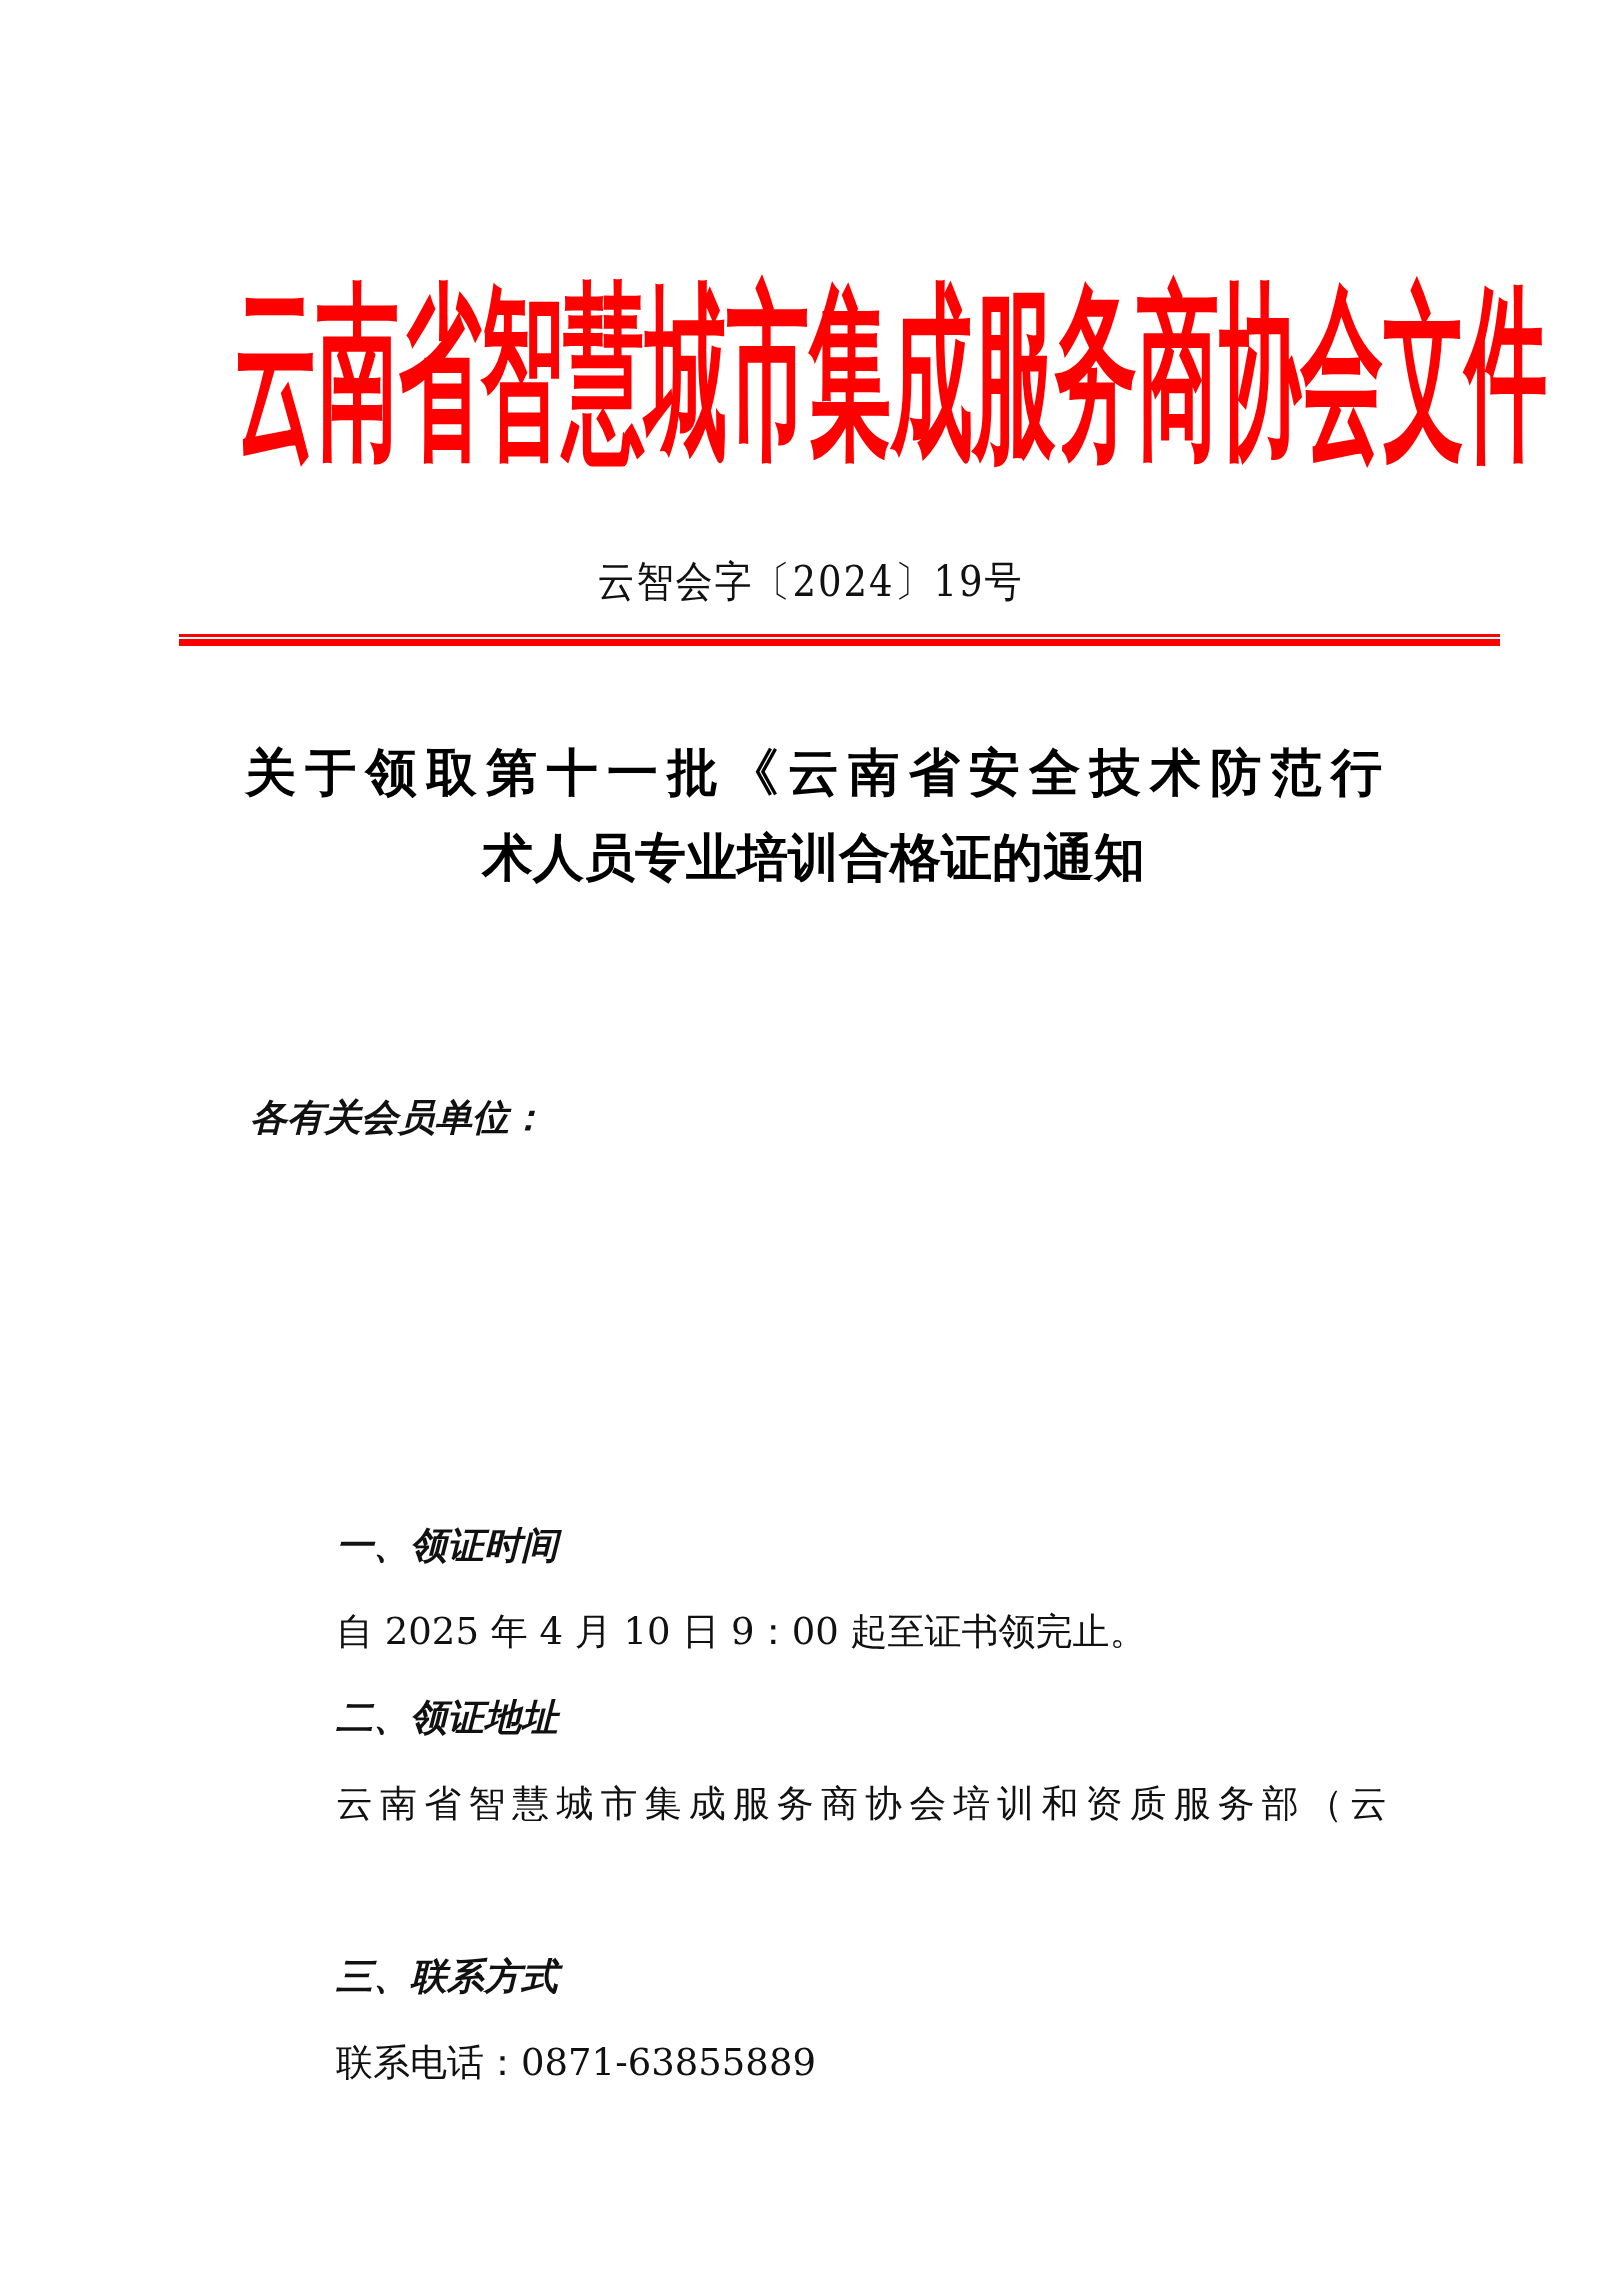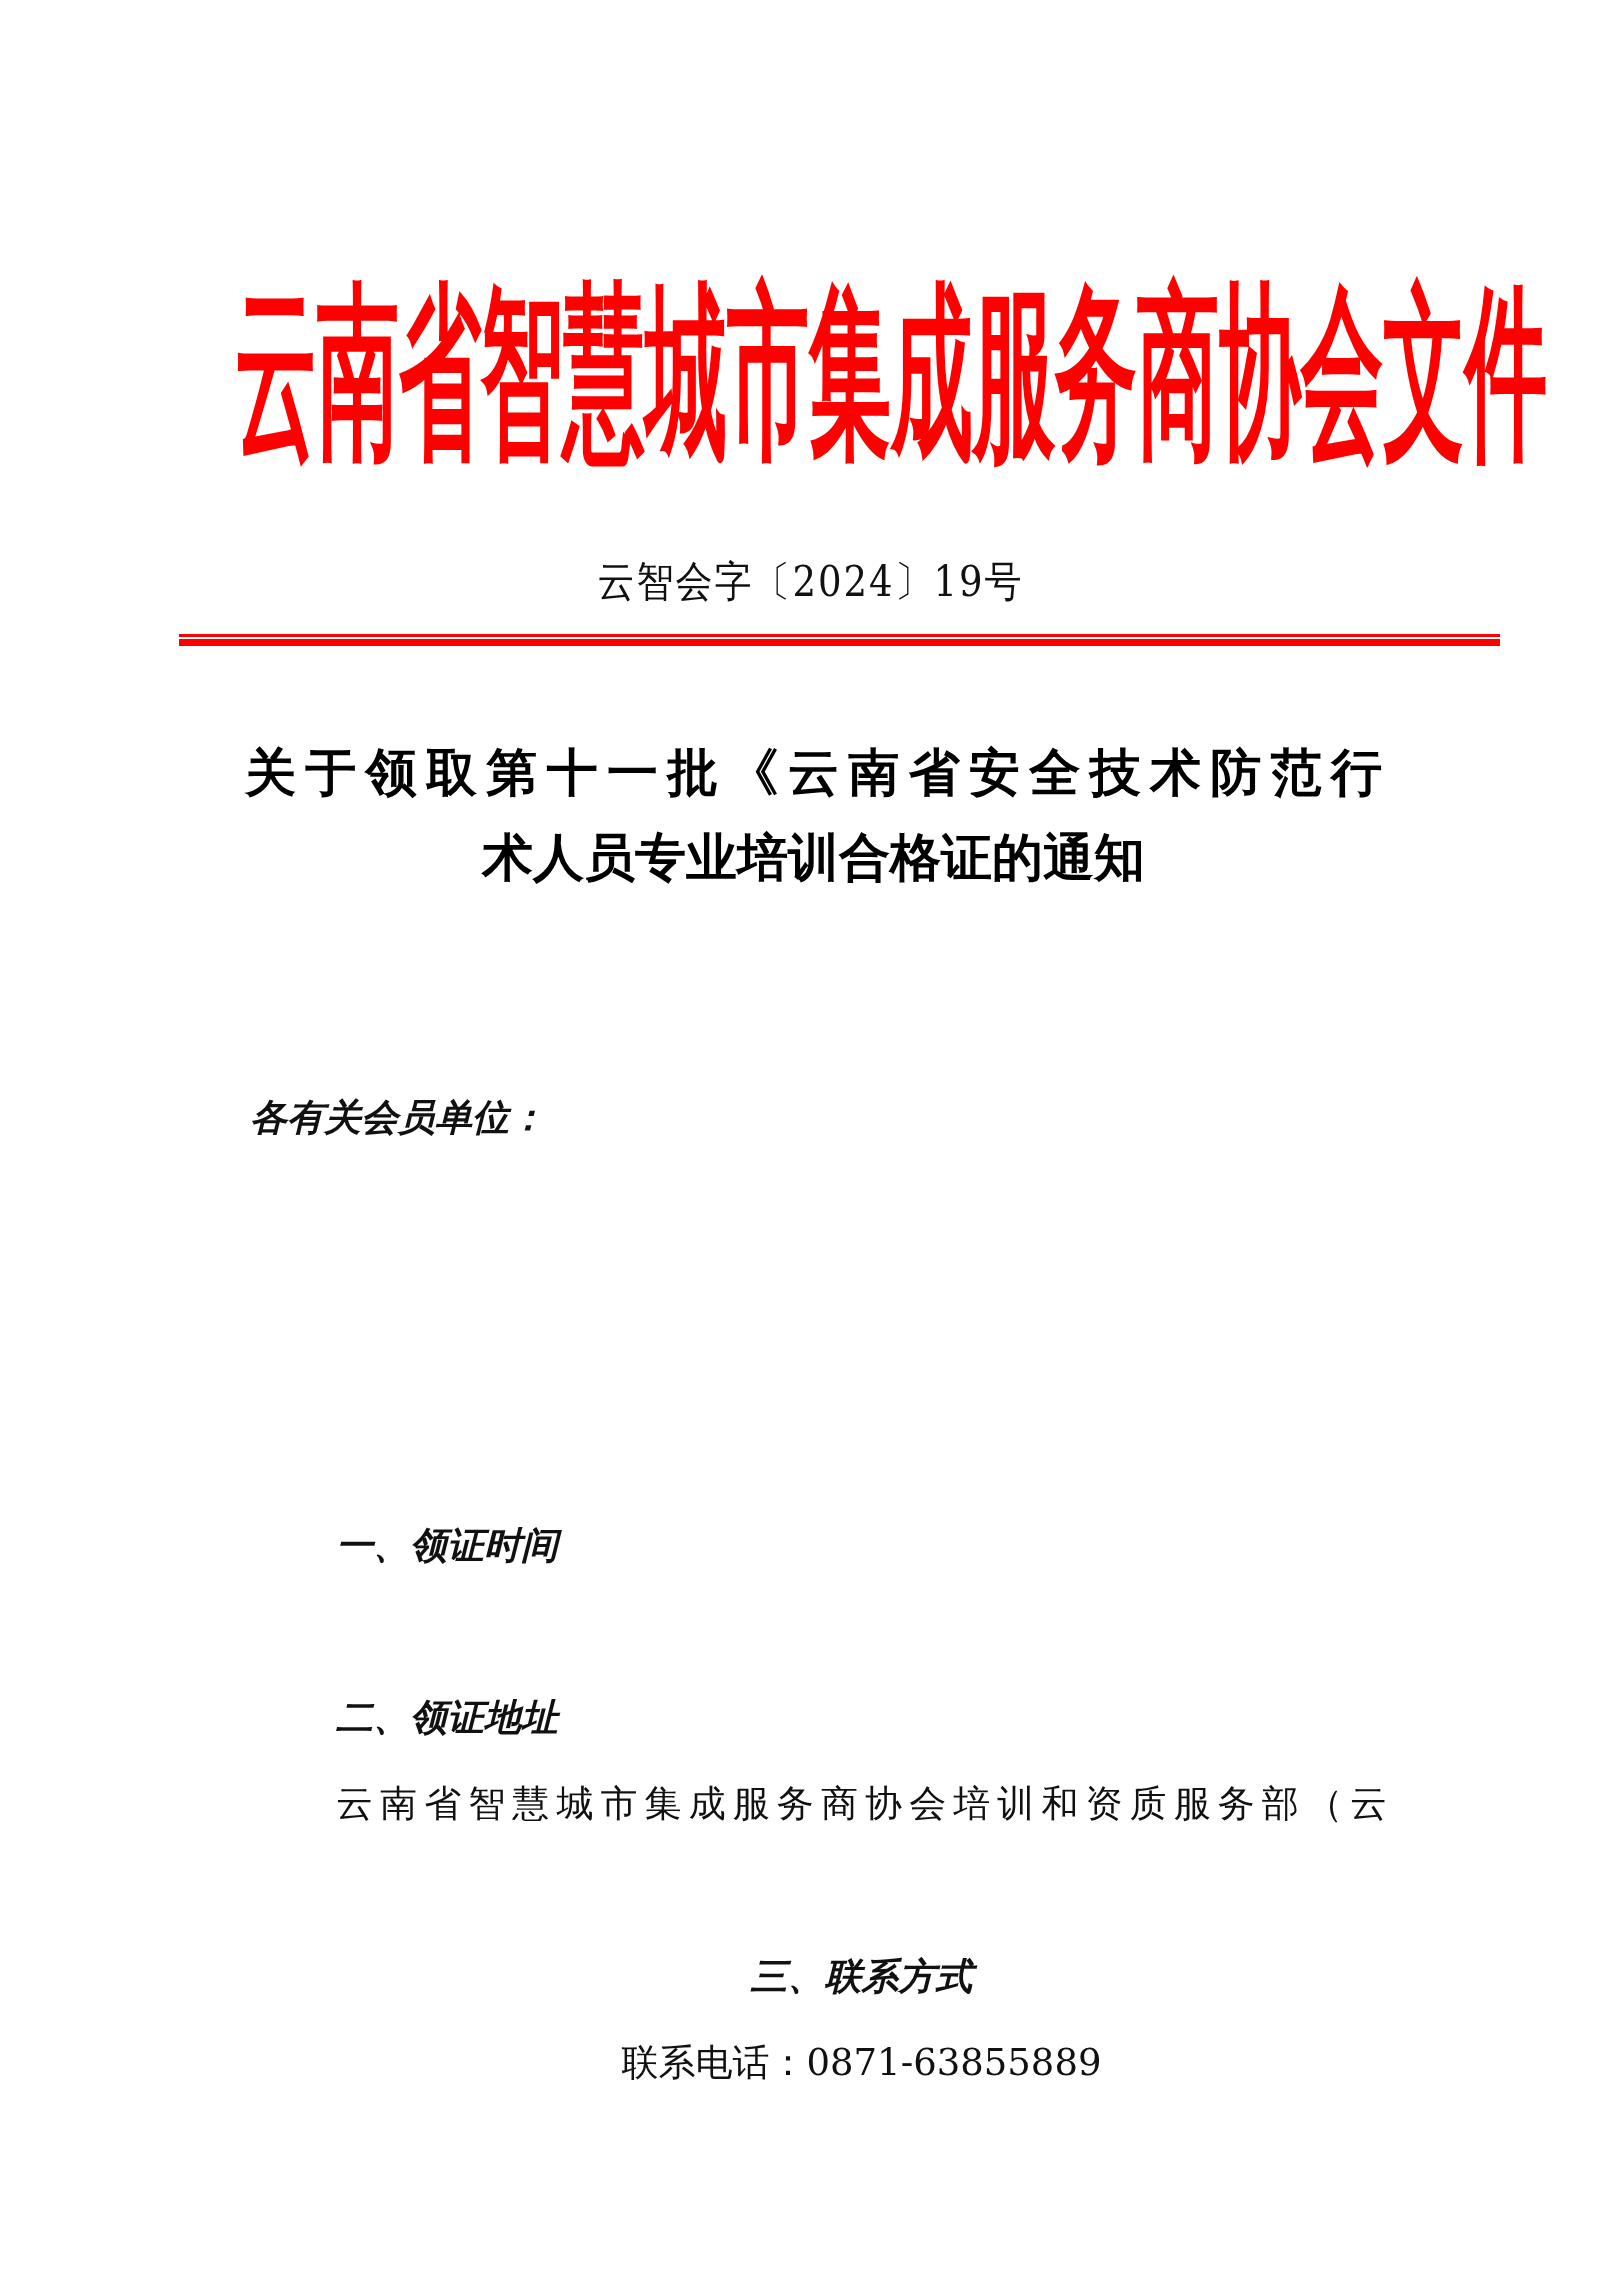--- a/index.html
+++ b/index.html
@@ -158,26 +158,27 @@
     <span class="tline center">术人员专业培训合格证的通知</span>
   </div>
 
   <div class="body-text" style="top:1075px;">
     <span class="line bold">各有关会员单位：</span>
   </div>
 
 
   <div class="body-text" style="top:1503px;">
     <span class="line bold indent">一、领证时间</span>
+    <span class="line indent">自 2025 年 4 月 10 日 9：00 起至证书领完止。</span>
   </div>
 
   <div class="body-text" style="top:1675px;">
     <span class="line bold indent">二、领证地址</span>
     <span class="line justify indent">云南省智慧城市集成服务商协会培训和资质服务部（云</span>
   </div>
 
-  <div class="body-text" style="top:1934px;text-align:center;">
+  <div class="body-text" style="top:1934px;">
     <span class="line bold indent">三、联系方式</span>
     <span class="line indent">联系电话：0871-63855889</span>
   </div>
 
 </div>
 
 
 </body></html>

